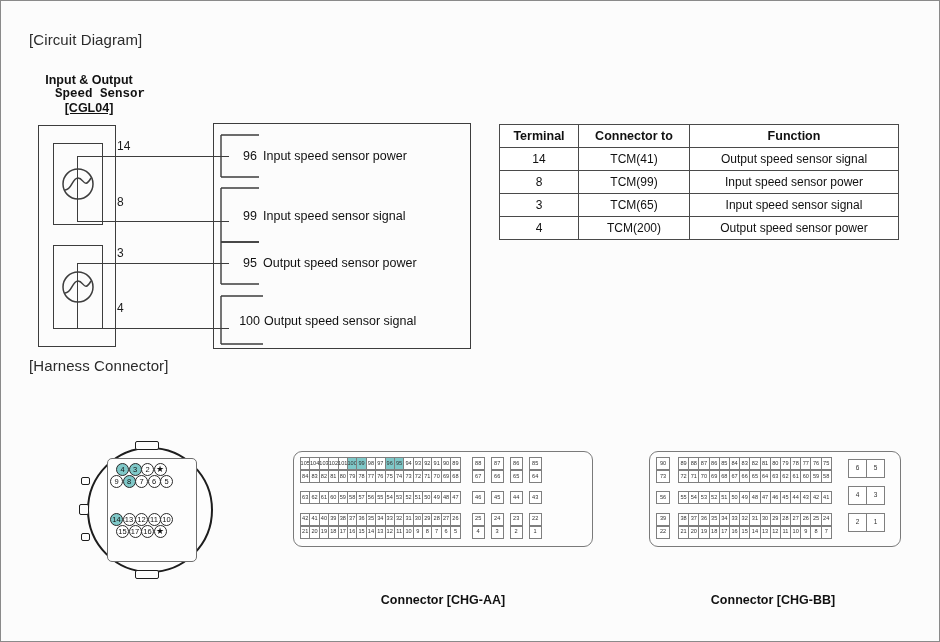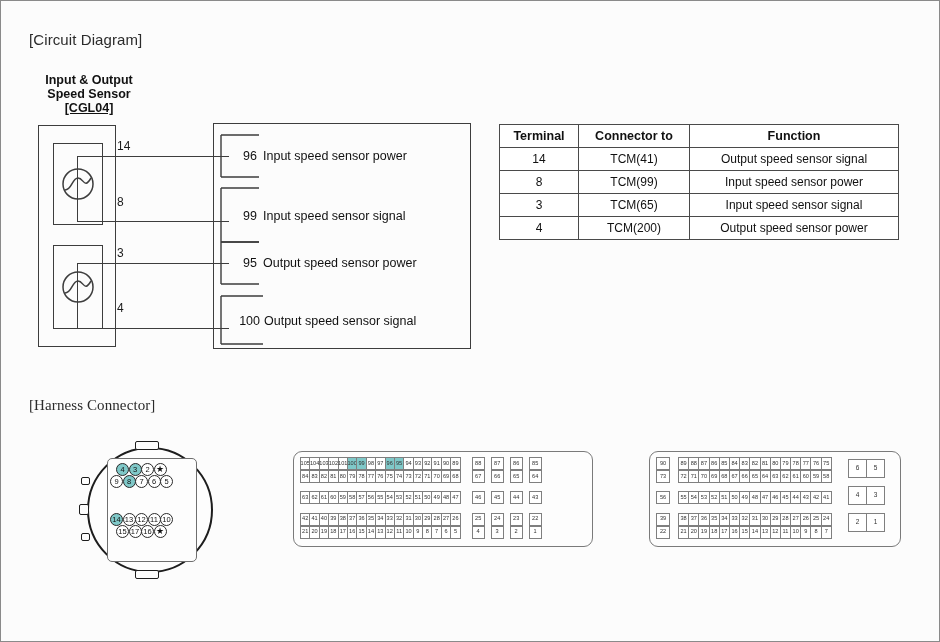--- a/index.html
+++ b/index.html
@@ -103,21 +103,21 @@
   .blk .grow{display:flex;}
 </style>
 </head>
 <body>
 
 <div id="page">
 
   <div class="abs sect-title" style="left:28px;top:30px;">[Circuit Diagram]</div>
 
   <div class="abs sensor-label" style="left:22px;top:72px;width:132px;">Input &amp; Output</div>
-  <div class="abs sensor-label" style="left:22px;top:86px;width:132px;">Speed Sensor</div>
+  <div class="abs sensor-label" style="left:33px;top:86px;width:132px;font-family:Liberation Mono, monospace;">Speed Sensor</div>
   <div class="abs sensor-label" style="left:22px;top:100px;width:132px;text-decoration:underline;">[CGL04]</div>
 
 
   <div class="abs sensor-outer" style="left:37px;top:124px;width:78px;height:222px;"></div>
 
   <div class="abs sensor-inner" style="left:52px;top:142px;width:50px;height:82px;"></div>
 
   <div class="abs sensor-inner" style="left:52px;top:244px;width:50px;height:84px;"></div>
 
   <svg class="abs" style="left:52px;top:142px;" width="50" height="82">
@@ -197,21 +197,21 @@
         </tr>
         <tr>
           <td>4</td>
           <td>TCM(200)</td>
           <td>Output speed sensor power</td>
         </tr>
       </tbody>
     </table>
   </div>
 
-  <div class="abs sect-title" style="left:28px;top:396px;font-family:Liberation Serif, serif;">[Harness Connector]</div>
+  <div class="abs sect-title" style="left:28px;top:356px;">[Harness Connector]</div>
 
   <div class="circ-wrap" style="left:78px;top:440px;width:140px;height:140px;">
     <div class="circle-outer" style="left:8px;top:6px;width:126px;height:126px;"></div>
     <div class="tab" style="left:56px;top:0px;width:24px;height:9px;"></div>
     <div class="tab" style="left:56px;top:129px;width:24px;height:9px;"></div>
     <div class="tab" style="left:2px;top:36px;width:9px;height:8px;"></div>
     <div class="tab" style="left:0px;top:63px;width:10px;height:11px;"></div>
     <div class="tab" style="left:2px;top:92px;width:9px;height:8px;"></div>
 
     <div class="inner-housing" style="left:28px;top:17px;width:90px;height:104px;"></div>
@@ -365,20 +365,21 @@
           <div class="cell" style="width: 10.4px; height: 13.2px;">6</div>
           <div class="cell" style="width: 10.4px; height: 13.2px;">5</div>
           <div style="width: 12px;"></div>
           <div class="cell" style="width: 13px; height: 13.2px; margin-right: 6px;">4</div>
           <div class="cell" style="width: 13px; height: 13.2px; margin-right: 6px;">3</div>
           <div class="cell" style="width: 13px; height: 13.2px; margin-right: 6px;">2</div>
           <div class="cell" style="width: 13px; height: 13.2px; margin-right: 6px;">1</div>
         </div>
       </div>
   </div>
+  <div class="abs bottom-label" style="left:332px;top:592px;width:220px;">Connector [CHG-AA]</div>
 
   <div class="rect-conn" style="left:648px;top:450px;width:252px;height:96px;">
     <div id="chg-bb-grid" style="position:absolute;left:6px;top:5px;">
         <div class="grid-row" style="left: 0px; top: 0px;">
           <div class="cell" style="width: 14px; height: 13.2px; margin-right: 8px;">90</div>
           <div class="cell" style="width: 11.2px; height: 13.2px;">89</div>
           <div class="cell" style="width: 11.2px; height: 13.2px;">88</div>
           <div class="cell" style="width: 11.2px; height: 13.2px;">87</div>
           <div class="cell" style="width: 11.2px; height: 13.2px;">86</div>
           <div class="cell" style="width: 11.2px; height: 13.2px;">85</div>
@@ -474,14 +475,15 @@
             <div class="cell" style="width: 19px; height: 19px; font-size: 6.5px;">4</div>
             <div class="cell" style="width: 19px; height: 19px; font-size: 6.5px;">3</div>
           </div>
           <div class="grow" style="margin-bottom: 8px;">
             <div class="cell" style="width: 19px; height: 19px; font-size: 6.5px;">2</div>
             <div class="cell" style="width: 19px; height: 19px; font-size: 6.5px;">1</div>
           </div>
         </div>
       </div>
   </div>
+  <div class="abs bottom-label" style="left:622px;top:592px;width:300px;">Connector [CHG-BB]</div>
 
 </div>
 
 </body></html>

